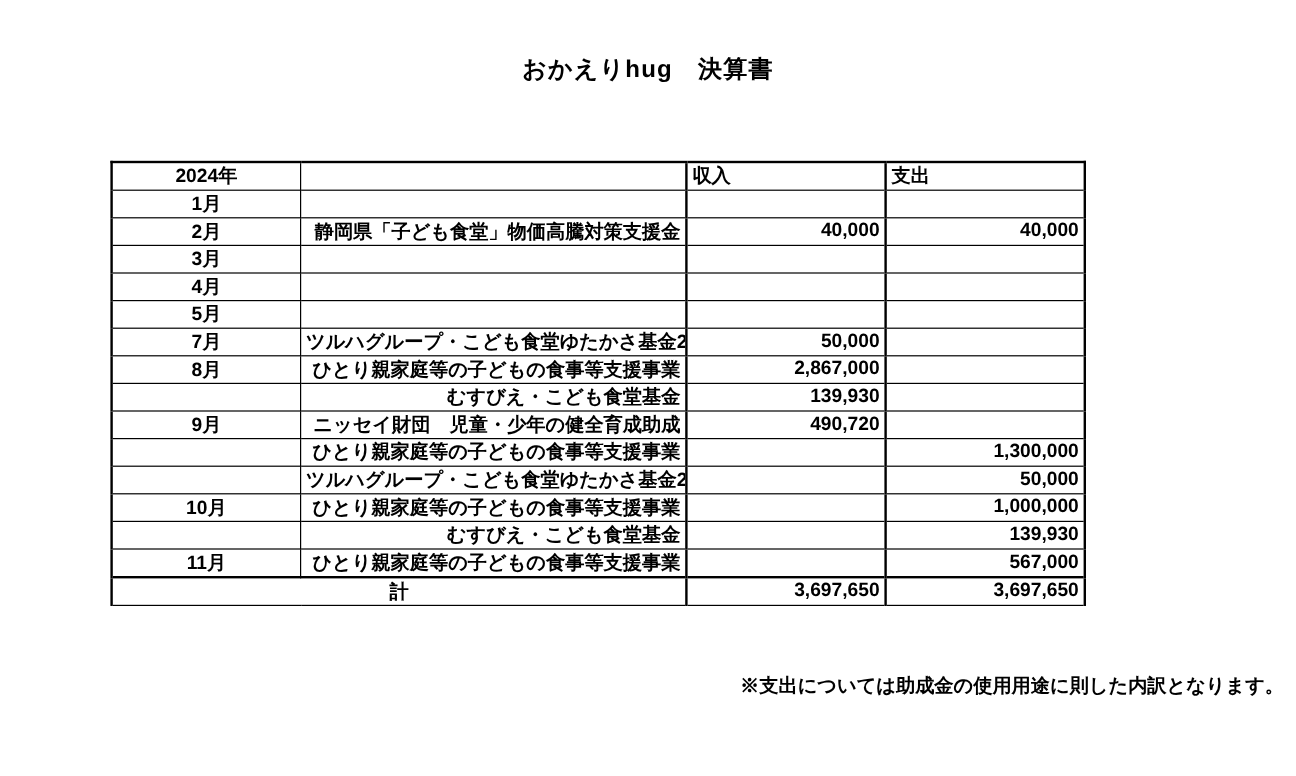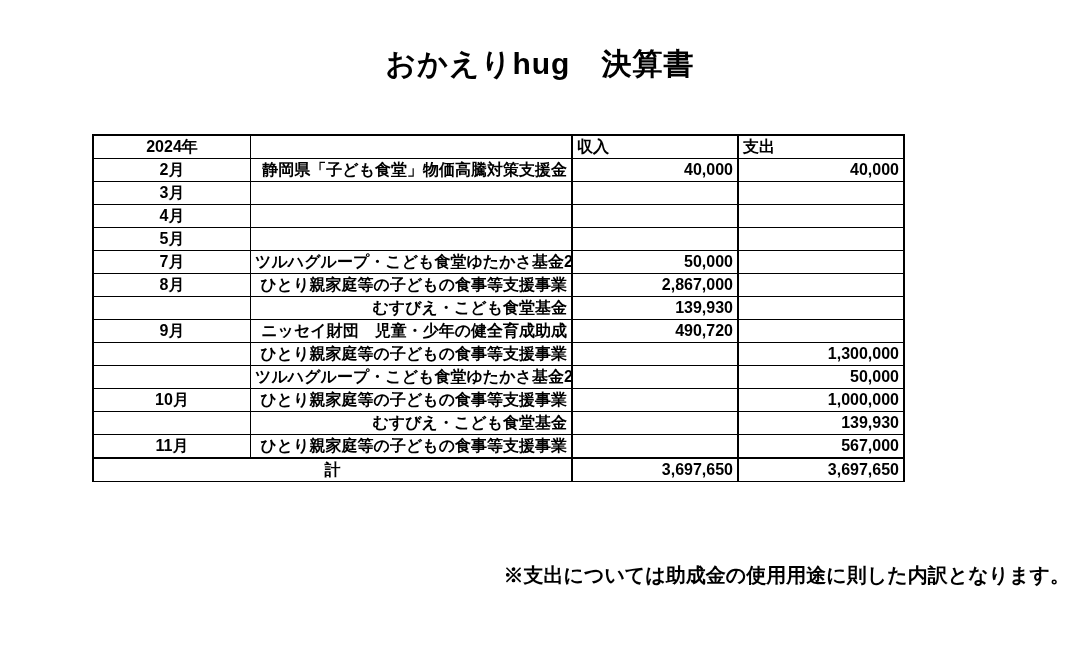--- a/index.html
+++ b/index.html
@@ -18,21 +18,21 @@
     position: relative;
     width: 1080px;
     height: 647px;
   }
   .doc-title {
     position: absolute;
     top: 44px;
     left: 0;
     width: 1080px;
     text-align: center;
-    font-size: 30px;
+    font-size: 20px;
     font-weight: bold;
     letter-spacing: 1px;
   }
   .table-wrap {
     position: absolute;
     top: 134px;
     left: 92px;
     width: 782px;
   }
   table.ledger {
@@ -68,21 +68,21 @@
   .small-desc { font-size: 12px; }
   .total-label { text-align: center; }
   .note {
     position: absolute;
     top: 562px;
     left: 0;
     width: 1080px;
     text-align: right;
     padding-right: 10px;
     box-sizing: border-box;
-    font-size: 20px;
+    font-size: 16px;
     font-weight: bold;
   }
 </style>
 </head>
 <body>
 
 <div class="page">
 
   <div class="doc-title">おかえりhug　決算書</div>
 
@@ -91,20 +91,26 @@
       <thead>
         <tr class="outer-top">
           <td class="col-month thick-left thick-top">2024年</td>
           <td class="col-desc thick-top"></td>
           <td class="col-in thick-top sep-in">収入</td>
           <td class="col-out thick-top thick-right sep-in">支出</td>
         </tr>
       </thead>
       <tbody>
 
+        <tr>
+          <td class="col-month thick-left">1月</td>
+          <td class="col-desc"></td>
+          <td class="col-in sep-in"></td>
+          <td class="col-out thick-right sep-in"></td>
+        </tr>
 
         <tr>
           <td class="col-month thick-left">2月</td>
           <td class="col-desc">静岡県「子ども食堂」物価高騰対策支援金</td>
           <td class="col-in sep-in">40,000</td>
           <td class="col-out thick-right sep-in">40,000</td>
         </tr>
 
         <tr>
           <td class="col-month thick-left">3月</td>

